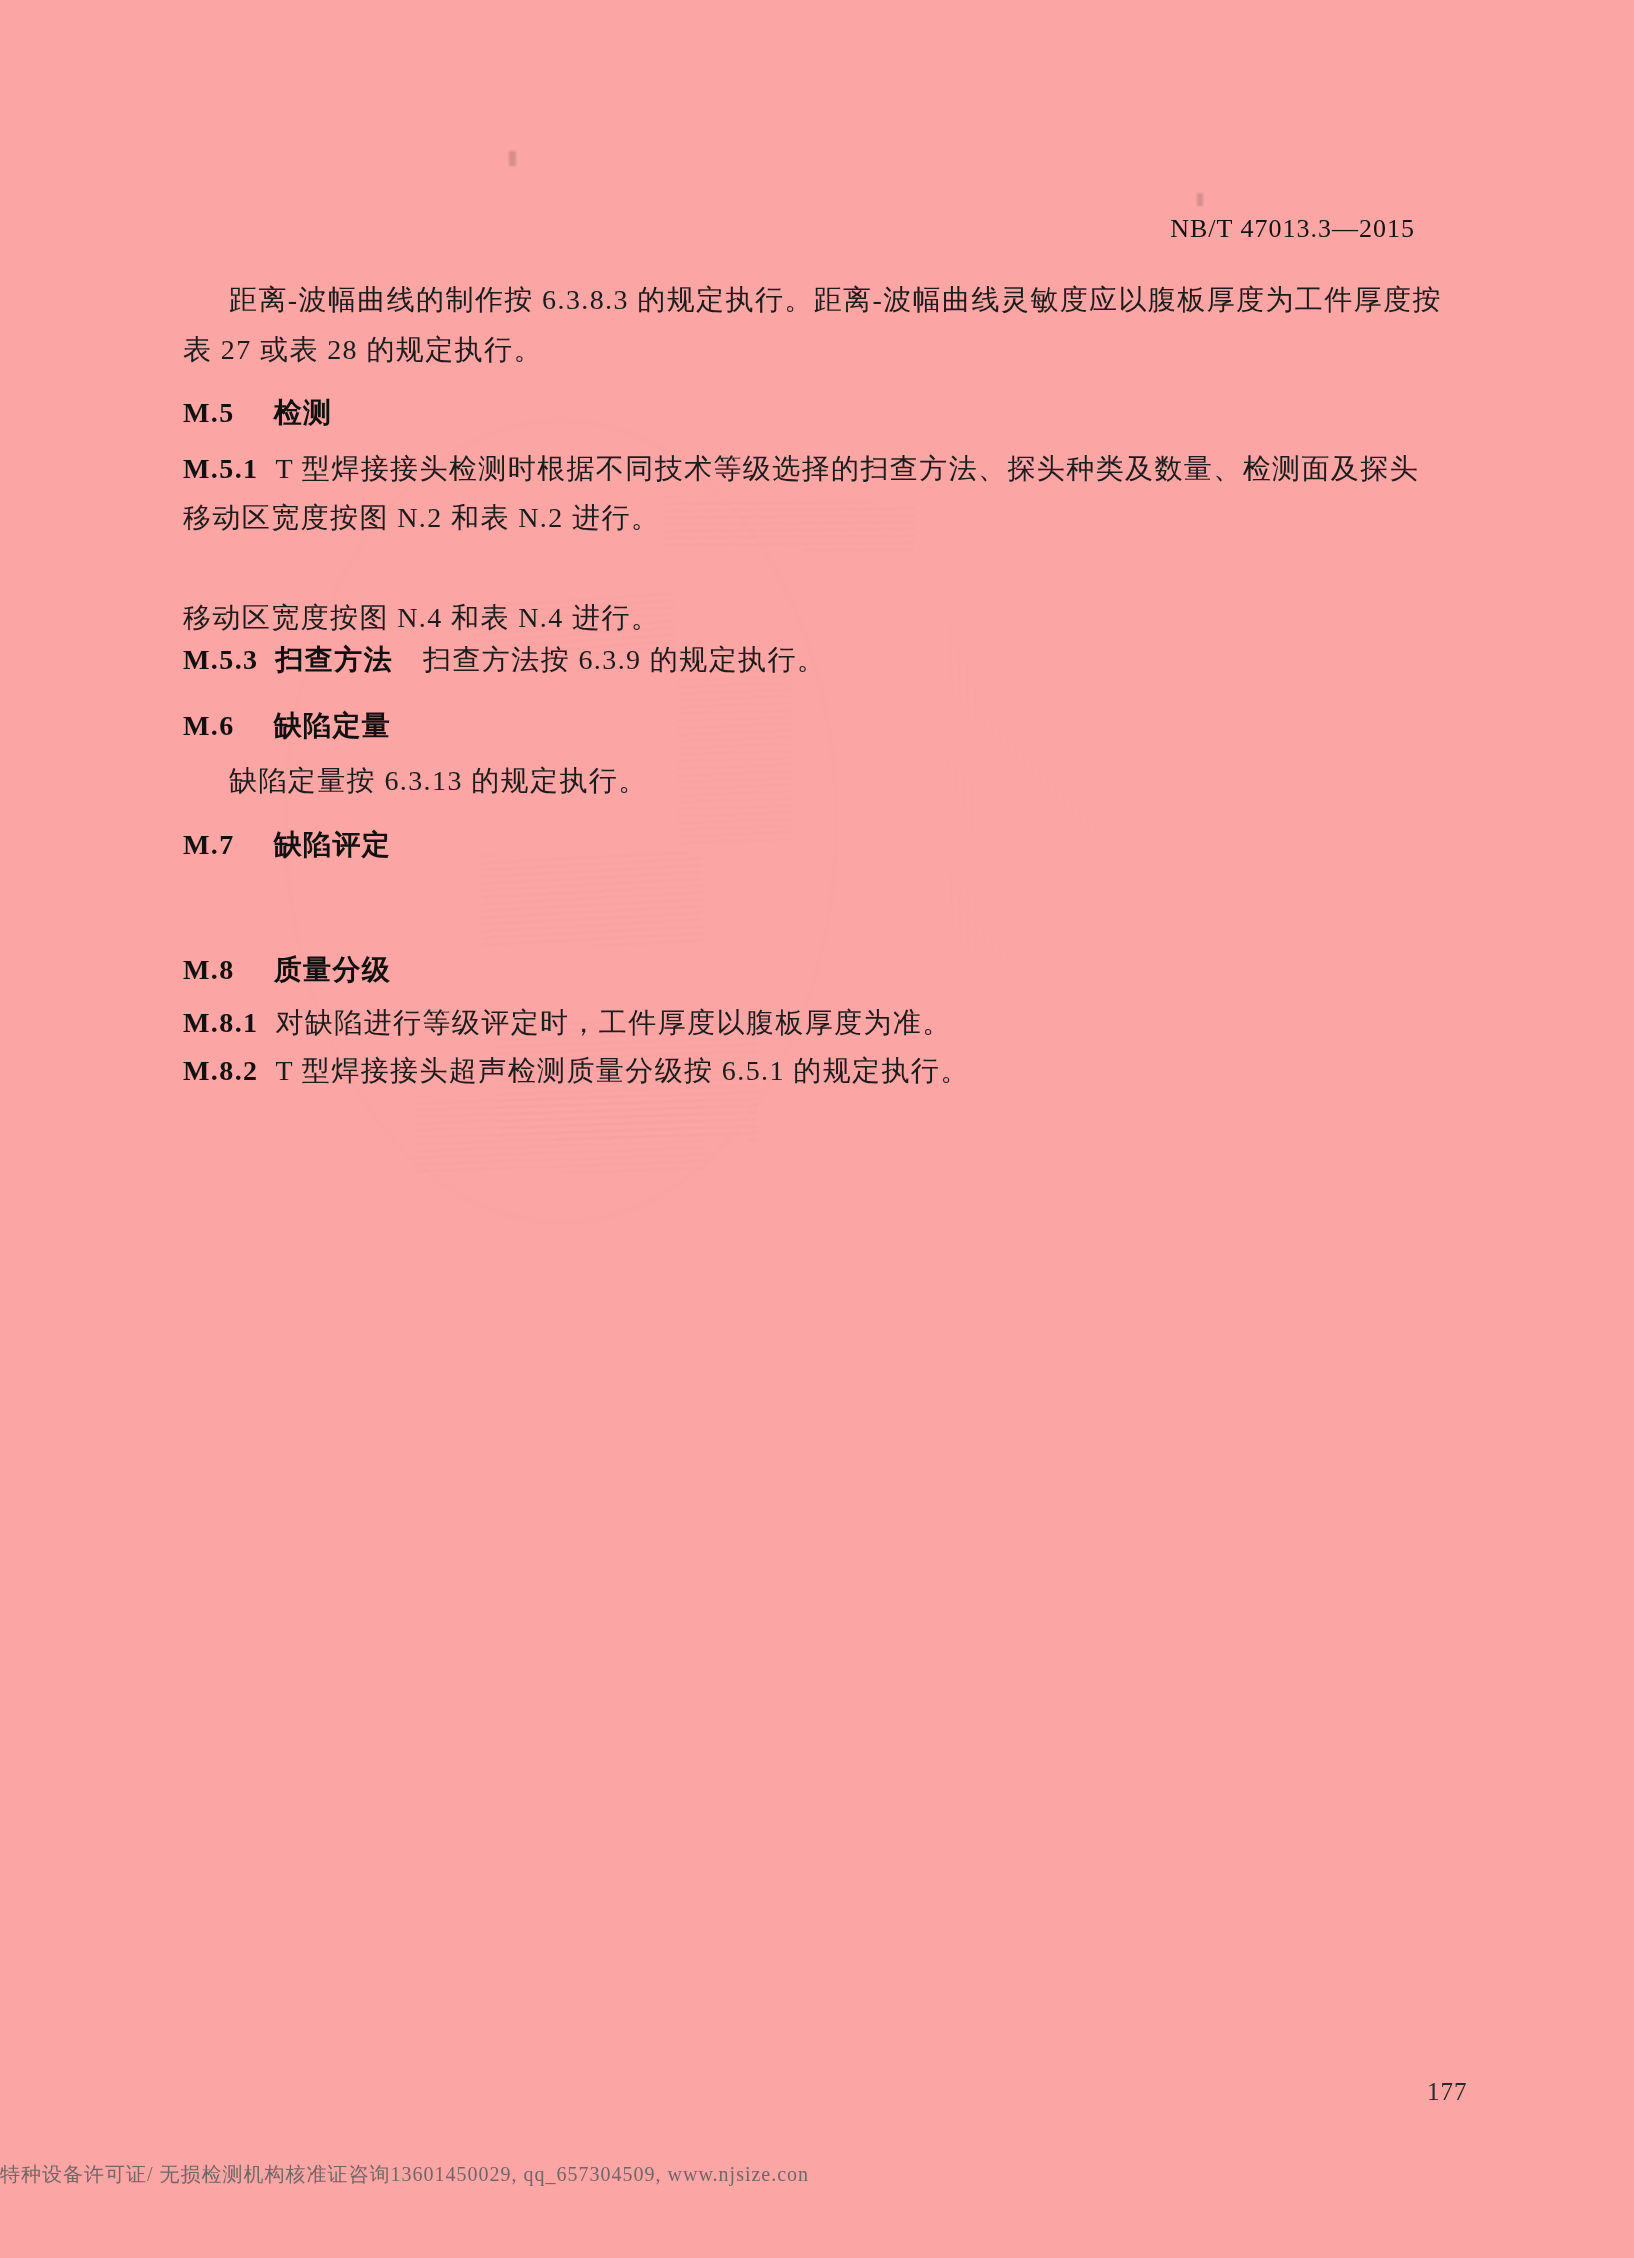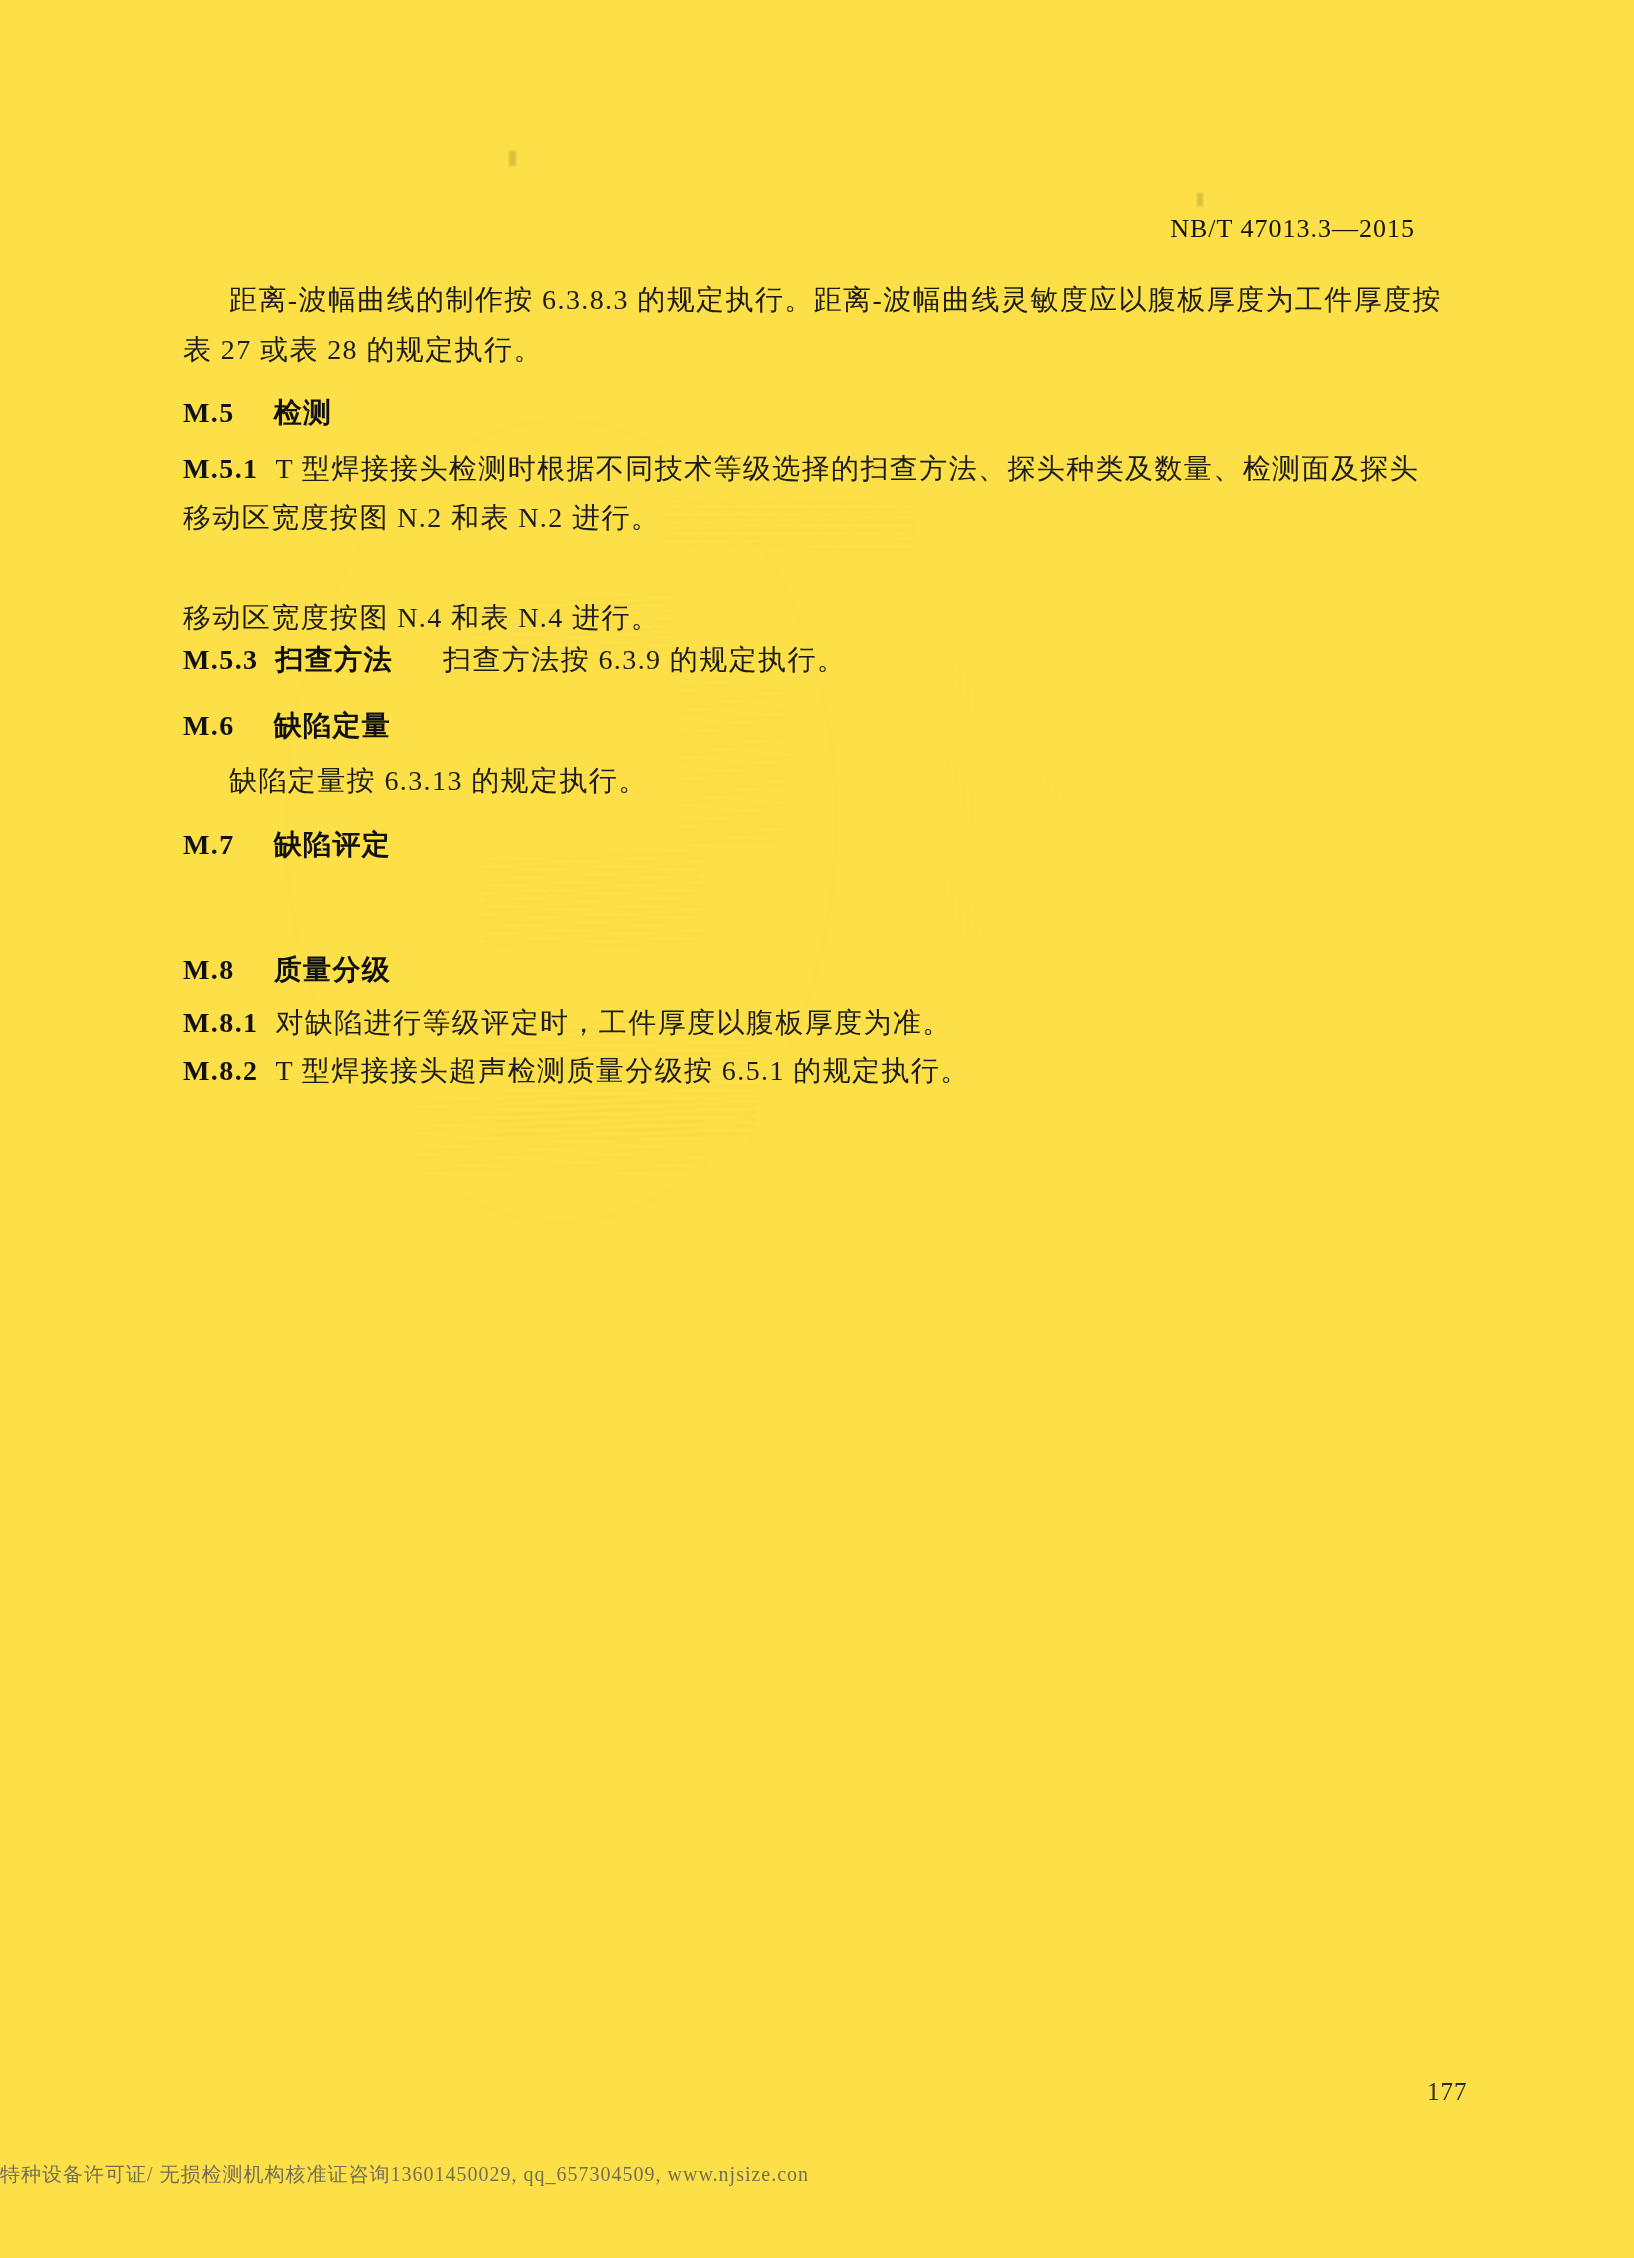--- a/index.html
+++ b/index.html
@@ -5,21 +5,21 @@
   html, body {
     margin: 0;
     padding: 0;
     background: #e8e8e8;
   }
   .page {
     position: relative;
     width: 1635px;
     height: 2258px;
     margin: 0 auto;
-    background: #fde047;
+    background: #fca5a5;
     overflow: hidden;
     font-family: "Liberation Serif", "DejaVu Serif", serif;
     color: #1f1f1f;
   }
   .header-code {
     position: absolute;
     top: 214px;
     right: 220px;
     font-size: 26px;
     letter-spacing: 1px;
@@ -37,21 +37,21 @@
   .indent { left: 229px; }
   .heading { font-weight: 700; color: #111; }
   .num {
     font-weight: 700;
     margin-right: 17px;
     color: #111;
   }
   .subnum { margin-right: 39px; }
   .subtitle {
     font-weight: 700;
-    margin-right: 50px;
+    margin-right: 30px;
     color: #111;
   }
   .page-number {
     position: absolute;
     left: 1427px;
     top: 2078px;
     font-size: 25px;
     color: #2a2a2a;
     letter-spacing: 1px;
   }

